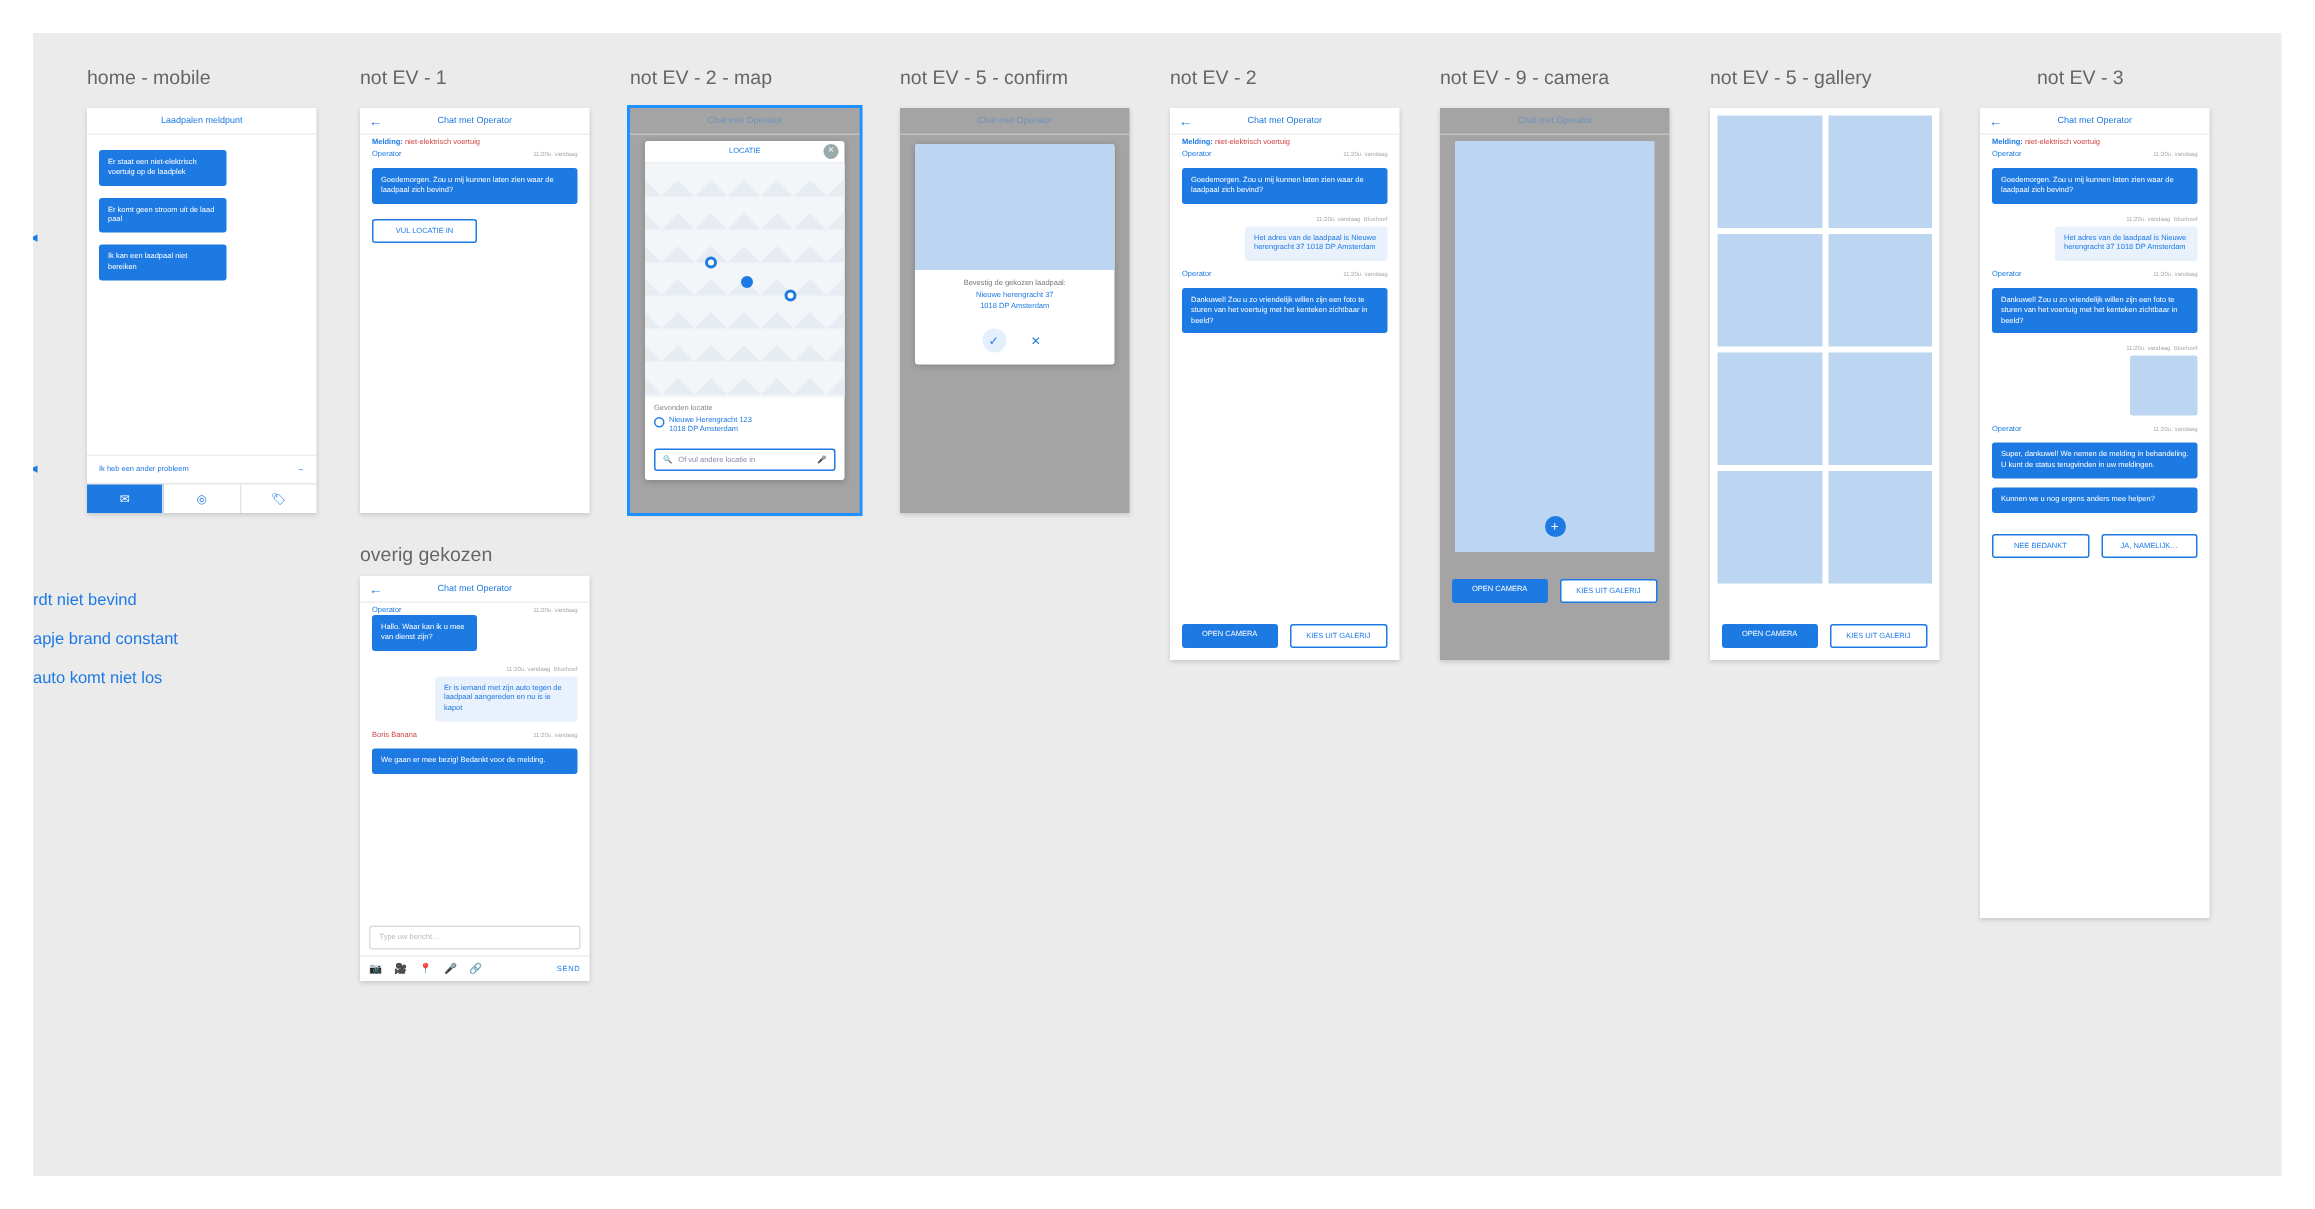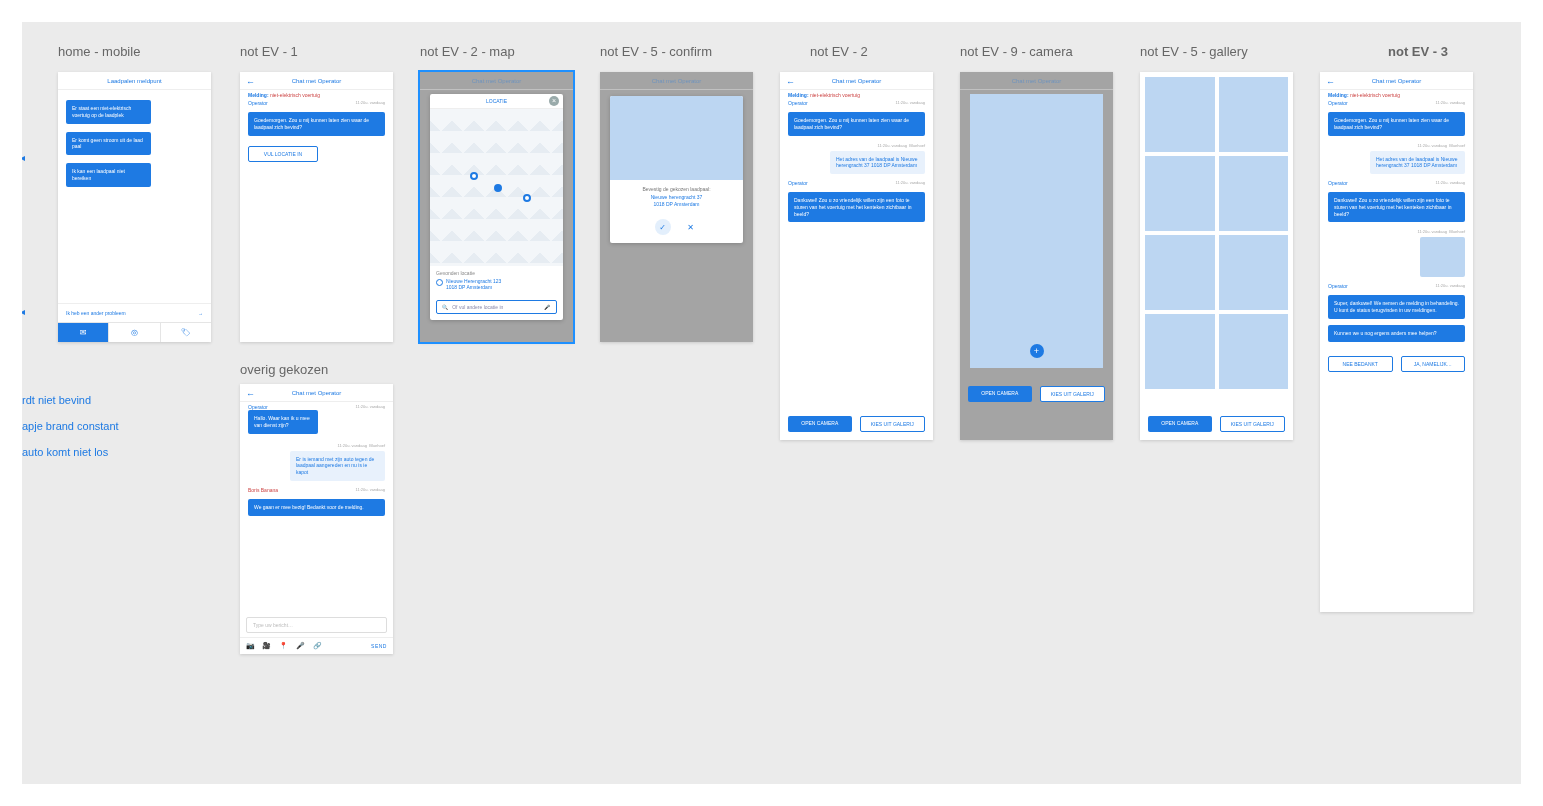--- a/index.html
+++ b/index.html
@@ -212,21 +212,21 @@
           <span>Nieuwe herengracht 37</span><br><span>1018 DP Amsterdam</span>
         </div>
       </div>
       <div class="confirm-actions">
         <div class="circ ok">✓</div>
         <div class="circ no">✕</div>
       </div>
     </div>
   </div>
 
-  <div class="frame-label" style="left:788px; top:22px;text-align:right;">not EV - 2</div>
+  <div class="frame-label" style="left:758px; top:22px;text-align:right;">not EV - 2</div>
   <div class="frame mob" style="left:758px; top:50px; height:368px;">
     <div class="hdr">
       <span class="back">←</span>
       <span>Chat met Operator</span>
     </div>
     <div class="meta">
         <span><b>Melding:</b> <span style="color:#c44">niet-elektrisch voertuig</span></span>
       </div>
     <div class="meta">
         <span>Operator</span>
@@ -275,21 +275,21 @@
         <div></div>
         <div></div>
       </div>
     </div>
     <div class="btns-row" style="position:absolute;left:0;right:0;bottom:0;">
       <div class="solid-btn">OPEN CAMERA</div>
       <div class="outline-btn">KIES UIT GALERIJ</div>
     </div>
   </div>
 
-  <div class="frame-label" style="left:1366px; top:22px;font-weight:bold;">not EV - 3</div>
+  <div class="frame-label" style="left:1336px; top:22px;">not EV - 3</div>
   <div class="frame mob" style="left:1298px; top:50px; height:540px;">
     <div class="hdr">
         <span class="back">←</span>
         <span>Chat met Operator</span>
       </div>
     <div class="meta">
         <span><b>Melding:</b> <span style="color:#c44">niet-elektrisch voertuig</span></span>
       </div>
     <div class="meta">
         <span>Operator</span>

